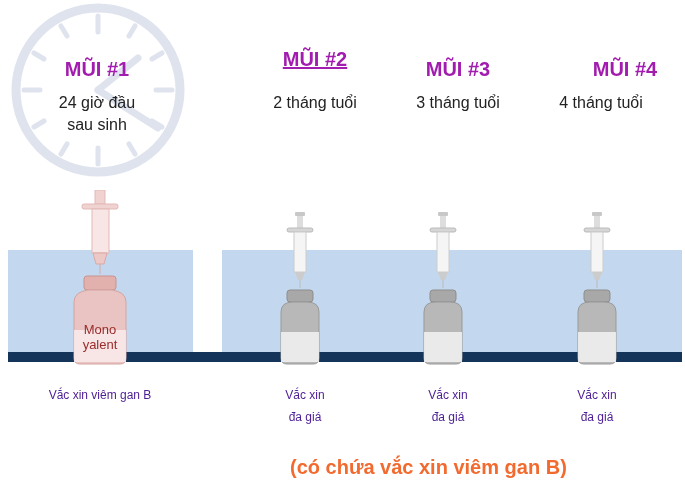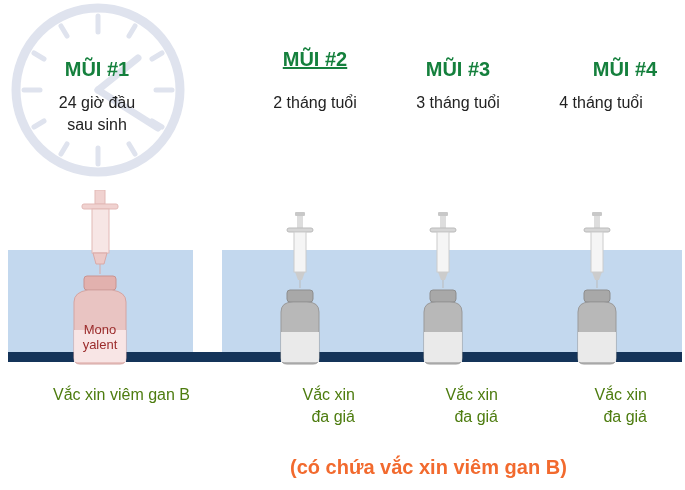--- a/index.html
+++ b/index.html
@@ -1,23 +1,23 @@
 <!DOCTYPE html>
 <html><head>
 <meta charset="utf-8">
 <style>
   * { box-sizing: border-box; margin: 0; padding: 0; }
   body { width: 685px; height: 490px; background: #ffffff; position: relative; overflow: hidden; font-family: "Liberation Sans", sans-serif; }
   .abs { position: absolute; }
   .clock { left: 8px; top: 0px; width: 180px; height: 180px; }
-  .dose-title { color: #15803d; font-weight: bold; font-size: 20px; text-align: center; width: 130px; }
+  .dose-title { color: #a21caf; font-weight: bold; font-size: 20px; text-align: center; width: 130px; }
   .dose-time { color: #222; font-size: 16px; text-align: center; width: 140px; line-height: 22px; }
   .panel { background: #c3d8ee; }
   .navy { background: #143459; }
-  .label { color: #4d7c0f; font-size: 16px; text-align: right; line-height: 22px; }
+  .label { color: #4c1d95; font-size: 12px; text-align: center; line-height: 22px; }
   .footnote { color: #f26a2e; font-weight: bold; font-size: 20px; }
 </style>
 </head>
 <body>
 
 <svg class="abs clock" viewBox="0 0 180 180">
   <circle cx="90" cy="90" r="82" fill="none" stroke="#dfe3ee" stroke-width="9"></circle>
   <g stroke="#dfe3ee" stroke-width="5" stroke-linecap="round">
     <line x1="90" y1="16" x2="90" y2="32"></line>
     <line x1="90" y1="148" x2="90" y2="164"></line>

